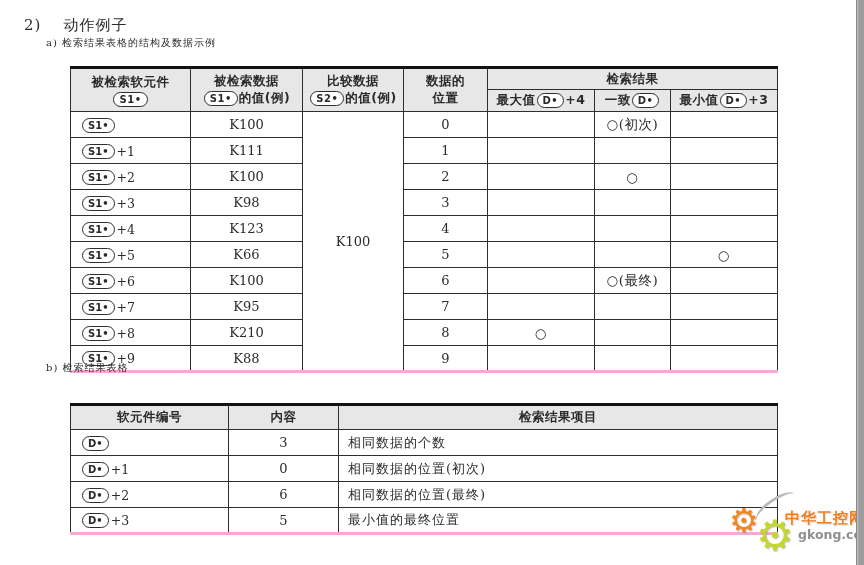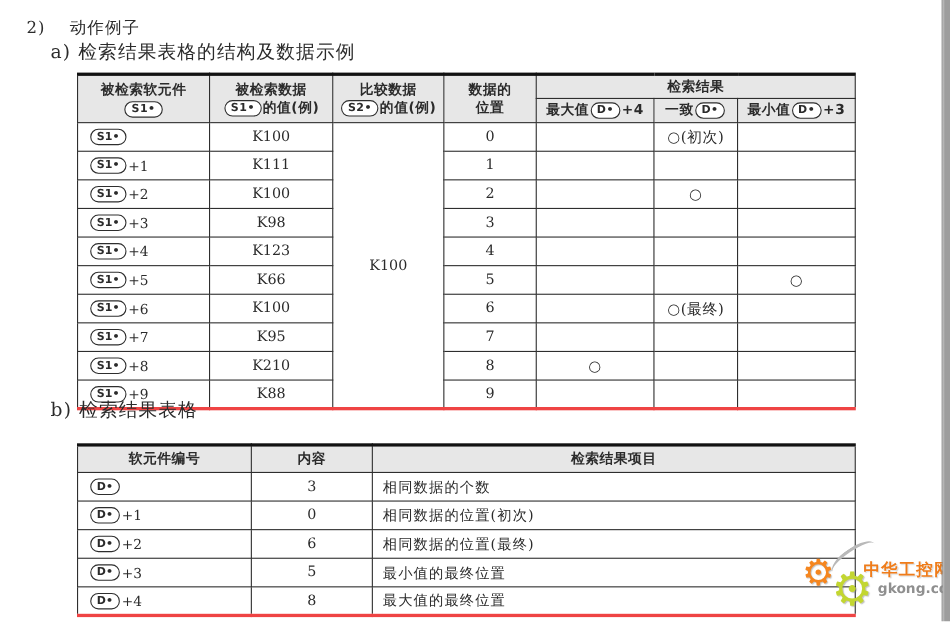--- a/index.html
+++ b/index.html
@@ -11,29 +11,29 @@
     color: #2b2b2b;
     overflow: hidden;
   }
   .heading {
     position: absolute; left: 24px; top: 16px;
     font-size: 15px; letter-spacing: 1px;
   }
   .heading .num { margin-right: 22px; }
   .sub-label {
     position: absolute; left: 46px;
-    font-size: 17px; letter-spacing: 1px;
+    font-size: 10px; letter-spacing: 1px;
   }
   #label-a { top: 36px; }
   #label-b { top: 361px; }
 
   table { border-collapse: collapse; table-layout: fixed; position: absolute; left: 70px; }
   #table-a { top: 66px; width: 707px; }
   #table-b { top: 403px; width: 707px; }
-  table { border-top: 3px solid #121212; border-bottom: 3px solid #ef4444; }
+  table { border-top: 3px solid #121212; border-bottom: 3px solid #f9a8d4; }
   th, td { border: 1px solid #2e2e2e; font-weight: normal; overflow: hidden; }
   thead th {
     background: #e7e7e7;
     font-family: "DejaVu Sans", "Liberation Sans", sans-serif;
     font-weight: bold; font-size: 12.5px;
     text-align: center; padding: 1px 2px; letter-spacing: 0.5px;
   }
   #table-a thead tr { height: 22px; }
   #table-a tbody tr { height: 26px; }
   #table-b thead tr { height: 25px; padding-left: 45px; }
@@ -255,25 +255,20 @@
     <tr>
       <td class="device"><span class="pill">D•</span><span class="pill-suffix">+2</span></td>
       <td class="center">6</td>
       <td class="item-text">相同数据的位置(最终)</td>
     </tr>
     <tr>
       <td class="device"><span class="pill">D•</span><span class="pill-suffix">+3</span></td>
       <td class="center">5</td>
       <td class="item-text">最小值的最终位置</td>
     </tr>
-    <tr>
-      <td class="device"><span class="pill">D•</span><span class="pill-suffix">+4</span></td>
-      <td class="center">8</td>
-      <td class="item-text">最大值的最终位置</td>
-    </tr>
   </tbody>
 </table>
 
 <div class="watermark">
   <div class="wm-swoosh"></div>
   <div class="gear gear-orange">⚙</div>
   <div class="gear gear-green">⚙</div>
   <div class="wm-title">中华工控网</div>
   <div class="wm-url">gkong.com</div>
 </div>

